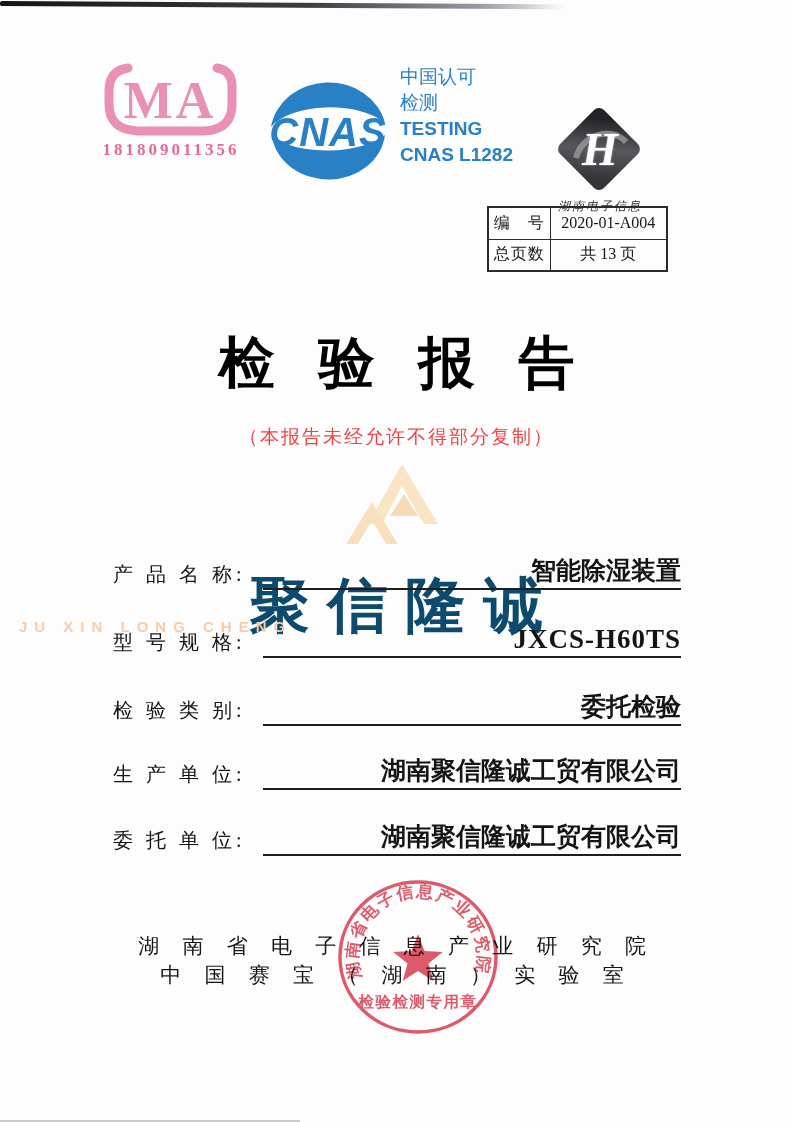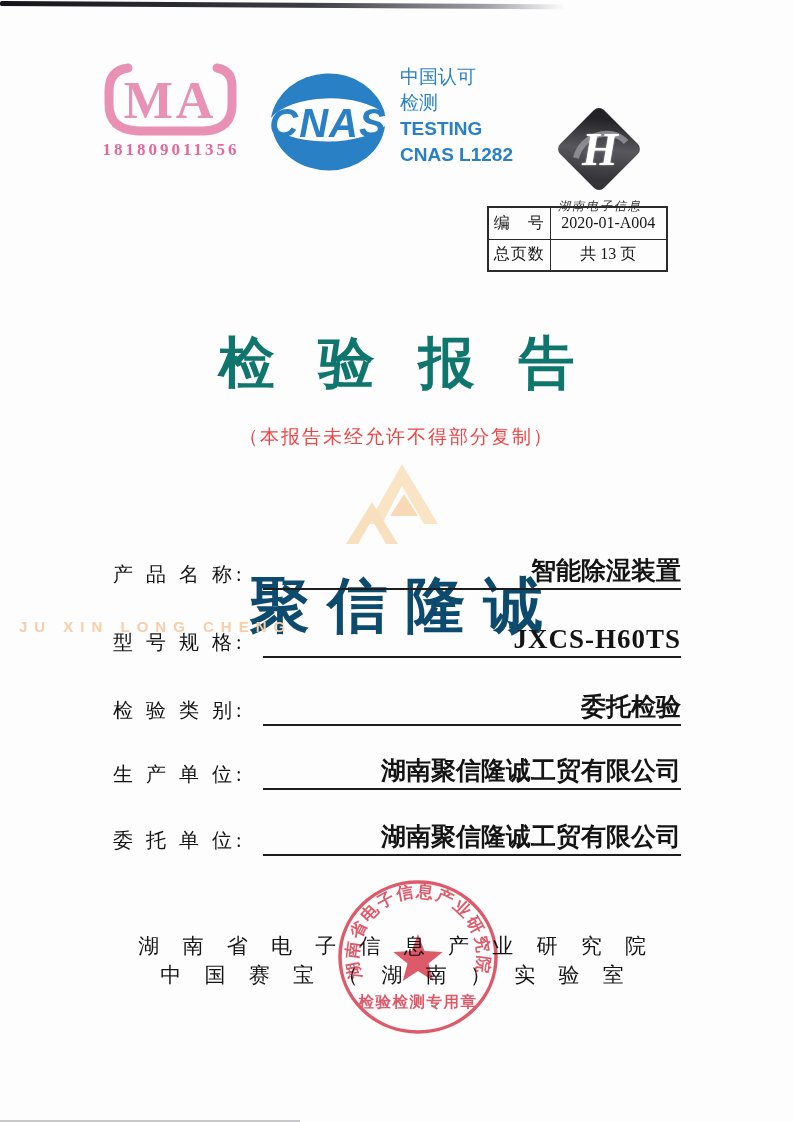--- a/index.html
+++ b/index.html
@@ -17,21 +17,21 @@
   .scan-edge-bottom { position:absolute; bottom:0; left:0; width:300px; height:2px;
     background:#8a8a90; opacity:.45; }
 
   
   .cma { position:absolute; left:100px; top:58px; width:142px; text-align:center; }
   .cma svg { display:block; }
   .cma-number { font-family:Liberation Serif, serif;
     font-size:17px; font-weight:bold; color:#e2699a; letter-spacing:3px; margin-top:2px; }
 
   
-  .cnas-logo { position:absolute; left:264px; top:60px; }
+  .cnas-logo { position:absolute; left:264px; top:69px; }
   .cnas-text { position:absolute; left:400px; top:64px; color:#2a80c4;
     font-family:"Liberation Sans","DejaVu Sans",sans-serif; font-size:19px; line-height:26px; }
   .cnas-text .b { font-weight:bold; }
 
   
   .hn-logo { position:absolute; left:538px; top:108px; width:124px; text-align:center; }
   .hn-diamond-wrap { position:relative; width:124px; height:86px; }
   .hn-diamond { position:absolute; left:30px; top:10px; width:62px; height:62px;
     transform:rotate(45deg); border-radius:7px;
     background:linear-gradient(140deg,#232327 15%,#57575d 50%,#343438 85%); }
@@ -43,21 +43,21 @@
 
   
   .meta-table { position:absolute; left:487px; top:206px; width:181px;
     border:2px solid #2b2b2b; border-collapse:collapse;padding-left:18px; }
   .meta-table td { border:1.5px solid #2b2b2b; height:32px; font-size:16px;
     text-align:center; vertical-align:middle; color:#171717; }
   .meta-table td.lbl { width:62px; letter-spacing:1px; }
 
   
   .title { position:absolute; top:326px; left:0; width:100%; text-align:center;
-    font-size:56px; font-weight:bold; letter-spacing:44px; text-indent:44px; color:#0f766e; }
+    font-size:56px; font-weight:bold; letter-spacing:44px; text-indent:44px; color:#000000; }
   .subtitle { position:absolute; top:424px; left:0; width:100%; text-align:center;
     font-size:19px; letter-spacing:2px; color:#ef4444; }
 
   
   .wm-mountain { position:absolute; left:340px; top:456px; opacity:.85; }
   .wm-text { position:absolute; top:566px; left:0; width:100%; text-align:center;
     font-size:60px; font-weight:bold; color:#0c4a6e; letter-spacing:18px; text-indent:18px; }
   .wm-sub { position:absolute; top:618px; left:0; width:100%; text-align:left;
     font-family:"Liberation Sans","DejaVu Sans",sans-serif;
     font-size:15px; font-weight:bold; color:#f8cda8; letter-spacing:7px;margin-left:19px; }

